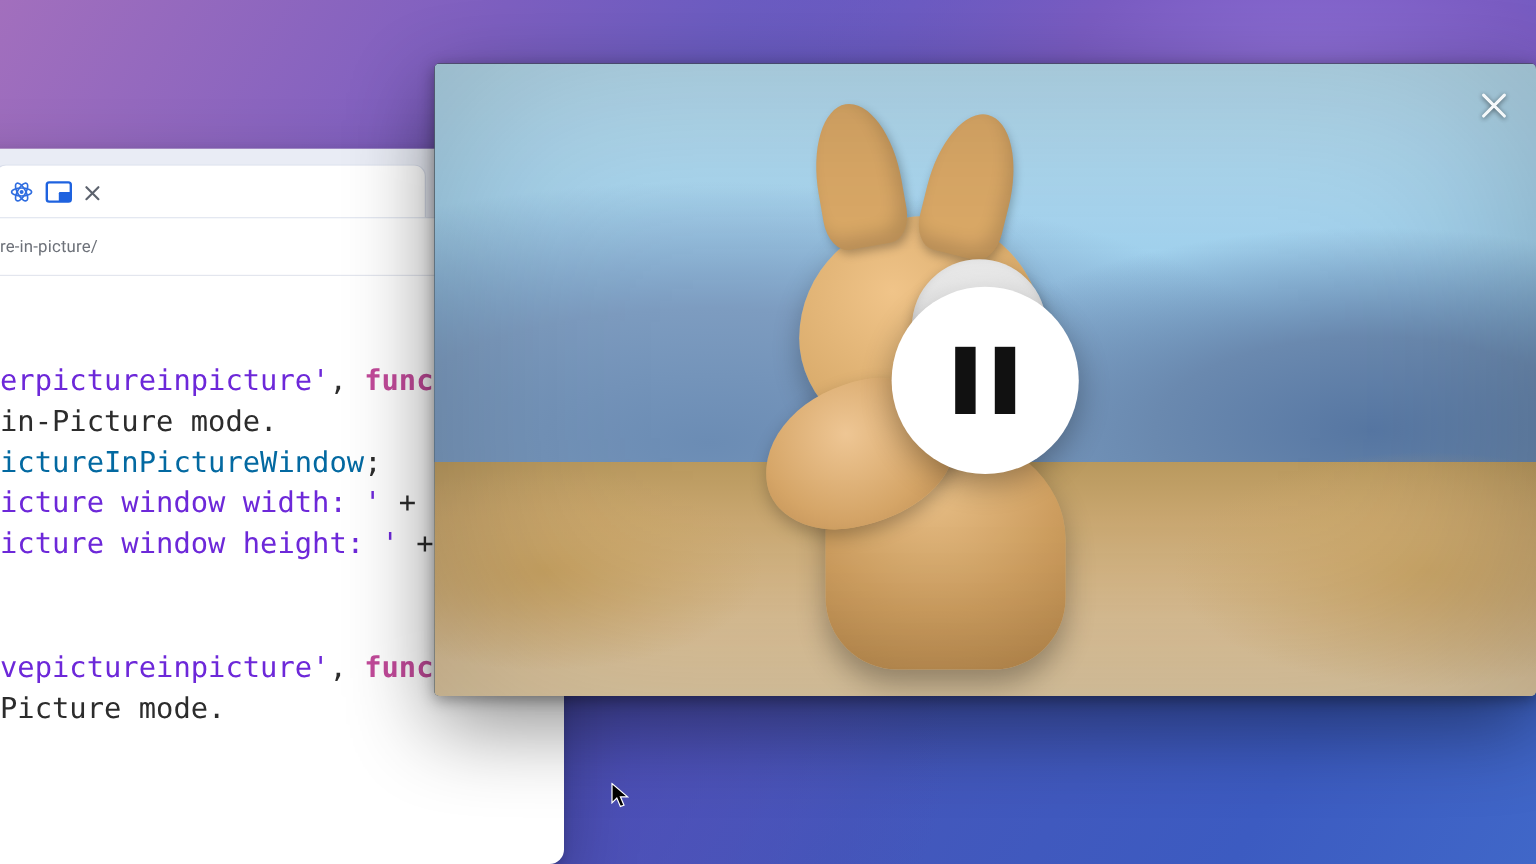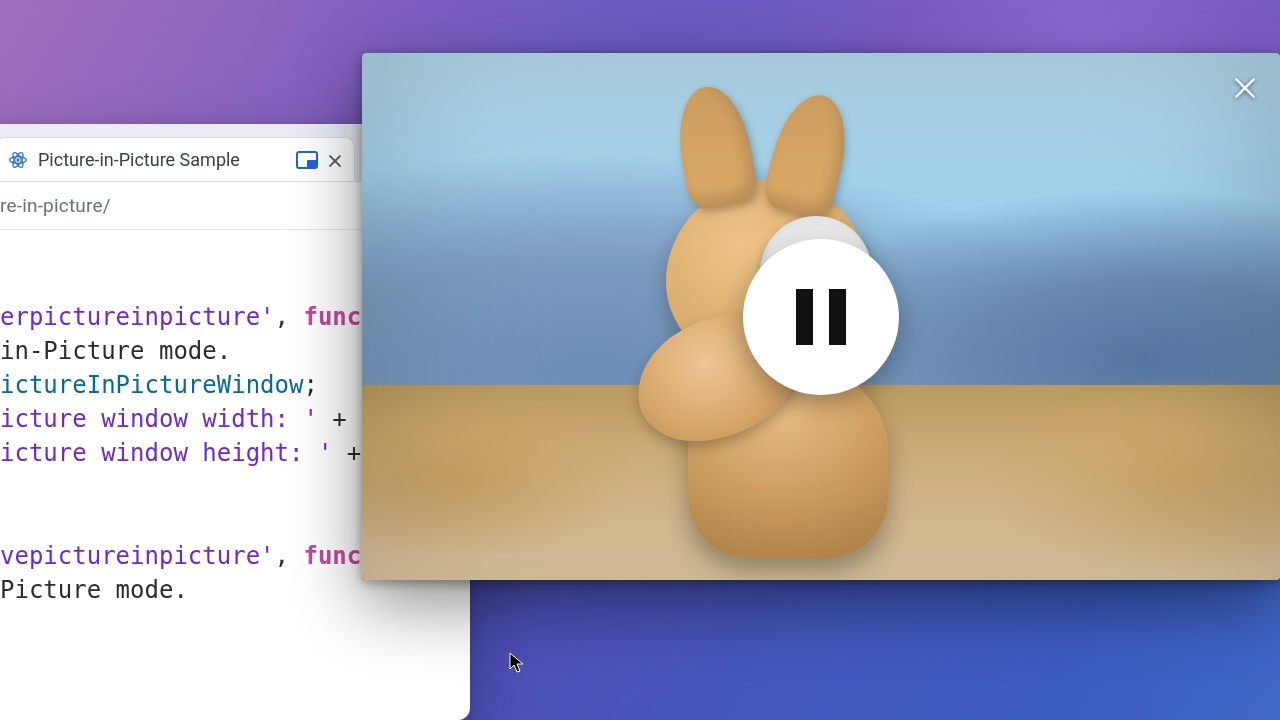--- a/index.html
+++ b/index.html
@@ -48,21 +48,21 @@
   .pip-badge { width: 22px; height: 18px; border: 2px solid #1e62df; border-radius: 3px; position: relative; }
   .pip-badge::after { content: ""; position: absolute; right: -1px; bottom: -1px; width: 10px; height: 8px; background: #1e62df; border-radius: 1px; }
   .tab-close { width: 14px; height: 14px; color: #5d636e; cursor: pointer; }
   .addrbar {
     height: 48px;
     background: #fff;
     border-bottom: 1px solid #e3e6ee;
     display: flex; align-items: center;
     padding-left: 400px;
   }
-  .addrbar .url { font-size: 19px; color: #6d7179; letter-spacing: .01em; }
+  .addrbar .url { font-size: 14px; color: #6d7179; letter-spacing: .01em; }
   .page {
     padding: 70px 0 0 400px;
     font-family: ui-monospace, Menlo, Consolas, monospace;
     font-size: 24px;
     line-height: 1.42;
     color: #2c2c2c;
     white-space: pre;
   }
   .page .kw { color: #c24a9a; font-weight: 600; }
   .page .str { color: #6d28d9; }
@@ -170,21 +170,20 @@
   <div class="tabstrip">
     <div class="tab">
       <span class="favicon">
         <svg viewBox="0 0 24 24" fill="none" stroke="currentColor" stroke-width="1.6">
           <circle cx="12" cy="12" r="2" fill="currentColor" stroke="none"></circle>
           <ellipse cx="12" cy="12" rx="10" ry="4"></ellipse>
           <ellipse cx="12" cy="12" rx="10" ry="4" transform="rotate(60 12 12)"></ellipse>
           <ellipse cx="12" cy="12" rx="10" ry="4" transform="rotate(120 12 12)"></ellipse>
         </svg>
       </span>
-      <span class="label">Picture-in-Picture Sample</span>
       <span class="pip-badge"></span>
       <span class="tab-close">
         <svg viewBox="0 0 14 14" stroke="currentColor" stroke-width="1.8" stroke-linecap="round">
           <line x1="2" y1="2" x2="12" y2="12"></line>
             <line x1="12" y1="2" x2="2" y2="12"></line>
         </svg>
       </span>
     </div>
   </div>
   <div class="addrbar">

